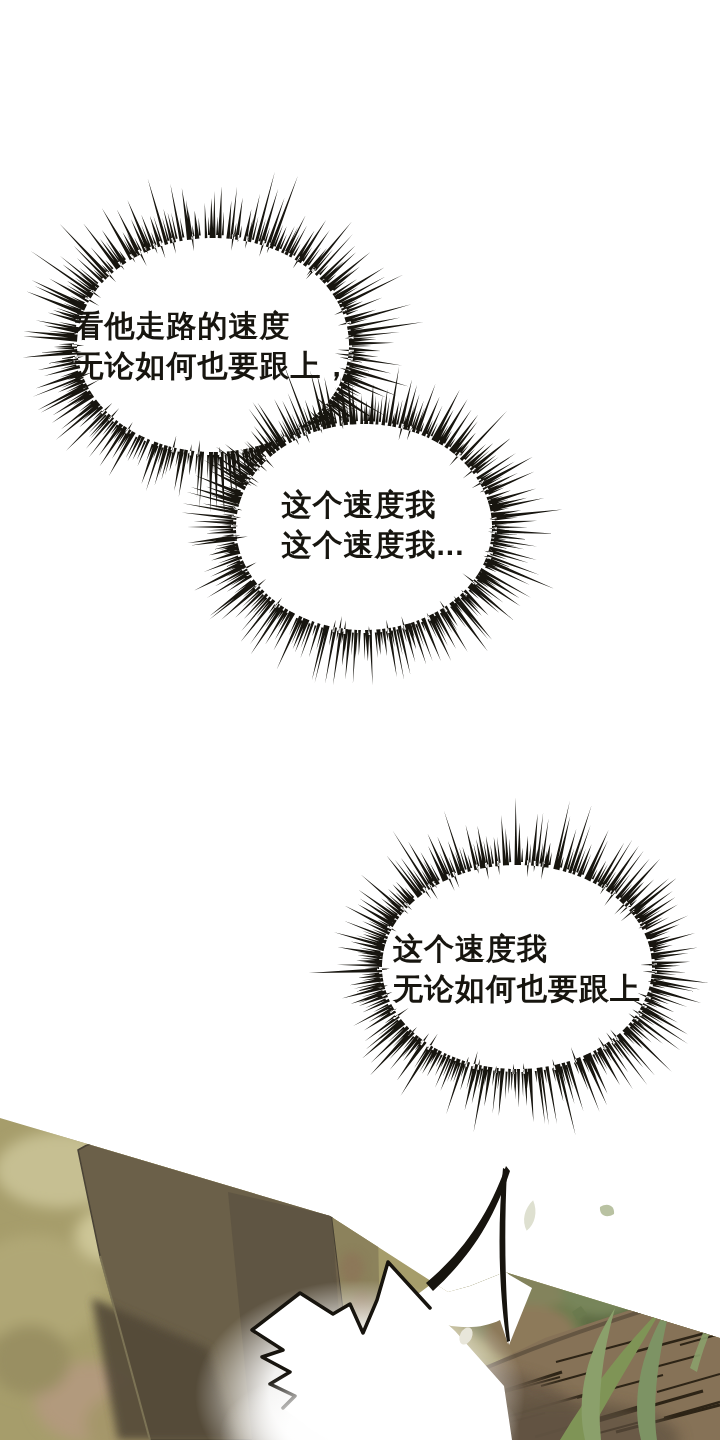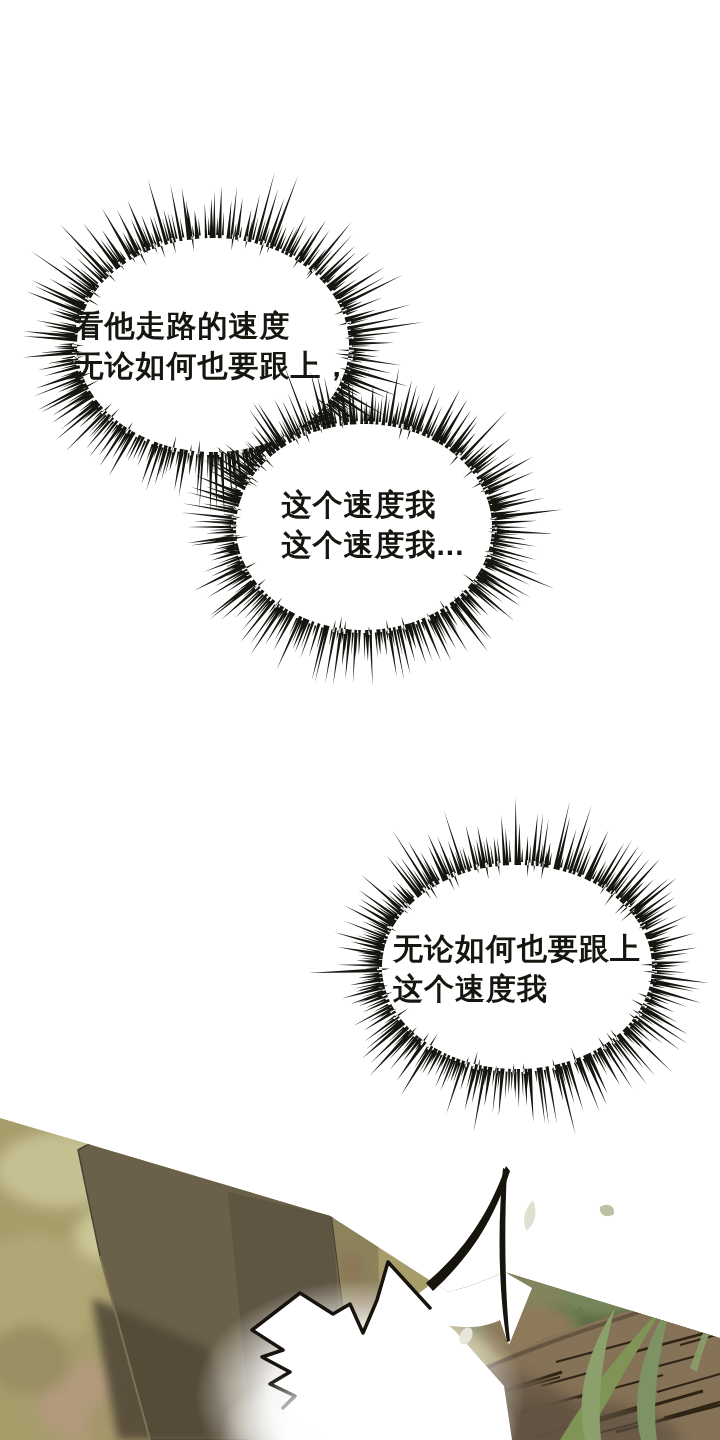--- a/index.html
+++ b/index.html
@@ -161,17 +161,17 @@
     <div>看他走路的速度</div>
     <div>无论如何也要跟上，</div>
   </div>
 
   <div class="bubble-text" style="left:373px;top:525px;">
     <div>这个速度我</div>
     <div>这个速度我...</div>
   </div>
 
   <div class="bubble-text" style="left:517px;top:969px;">
+    <div>这个速度我</div>
     <div>无论如何也要跟上</div>
-    <div>这个速度我</div>
   </div>
 
 </div>
 
 </body></html>

